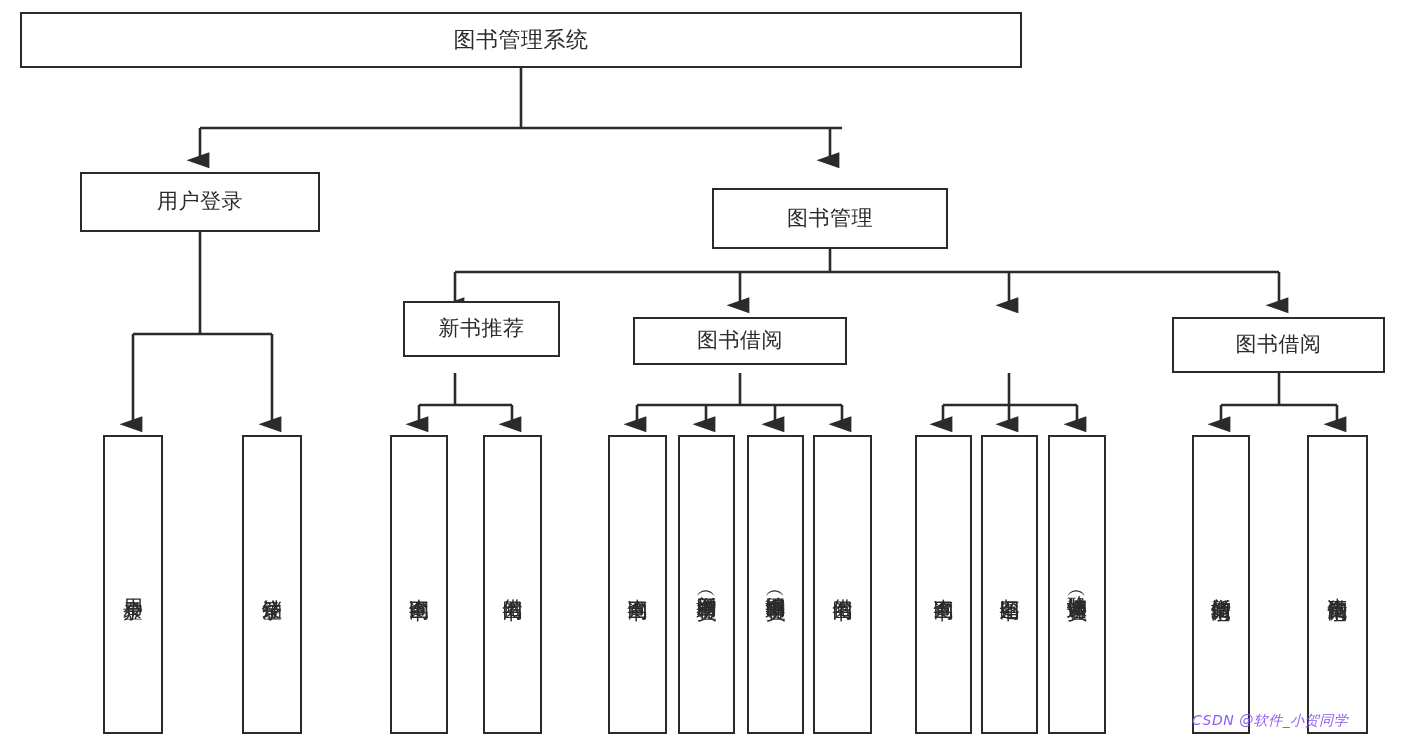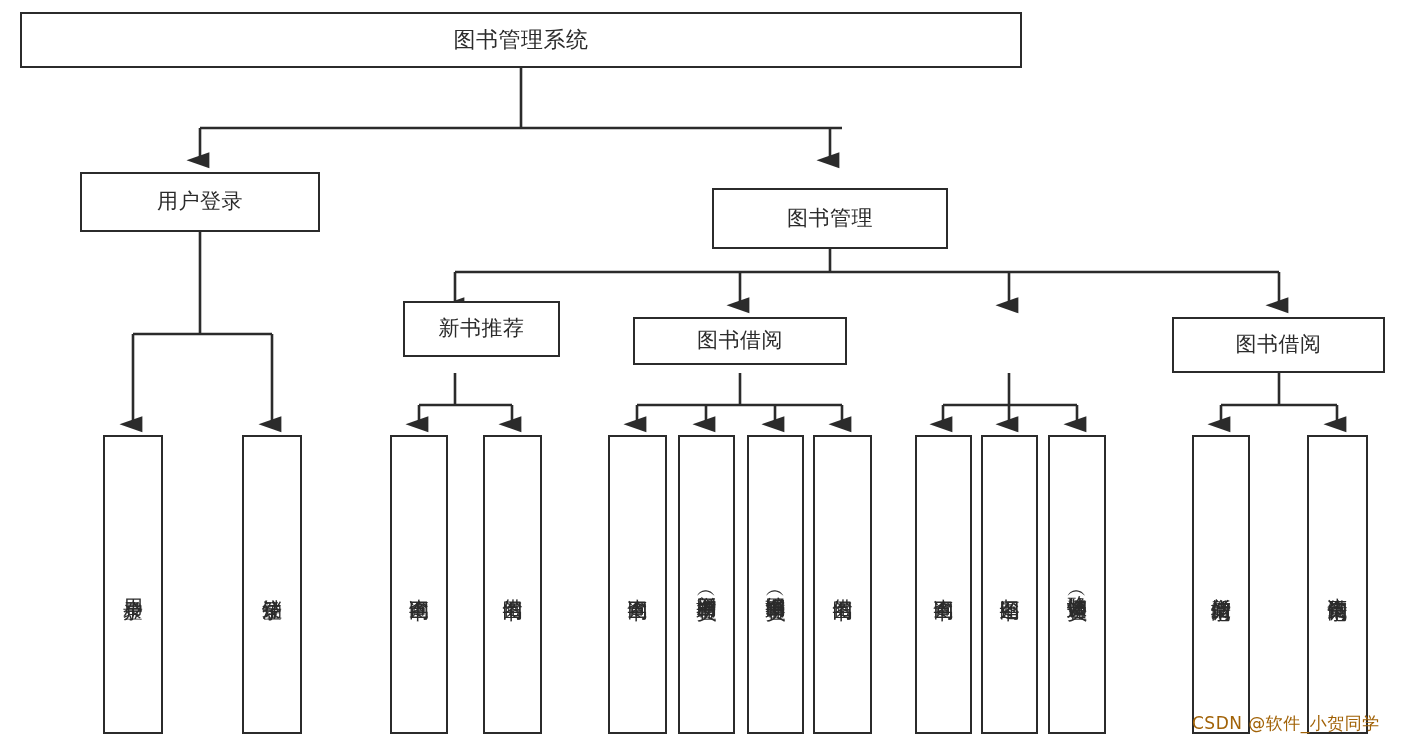--- a/index.html
+++ b/index.html
@@ -52,24 +52,25 @@
     text-orientation: upright;
     font-size: 20px;
     line-height: 1.45;
     letter-spacing: 1px;
     color: #2b2b2b;
     white-space: nowrap;
     text-align: center;
   }
   .watermark {
     position: absolute;
-    font-size: 17px;
-    color: #a16207;
+    font-size: 14px;
+    color: #8b5cf6;
     white-space: nowrap;
     letter-spacing: 0.5px;
+    font-style: italic;
   }
 </style>
 </head>
 <body>
 
 <div id="canvas">
 
   <svg id="edges" viewBox="0 0 1405 747" width="1405" height="747">
     <defs>
       <marker id="arrow" markerWidth="10" markerHeight="10" refX="3.2" refY="4" orient="auto" markerUnits="strokeWidth">

